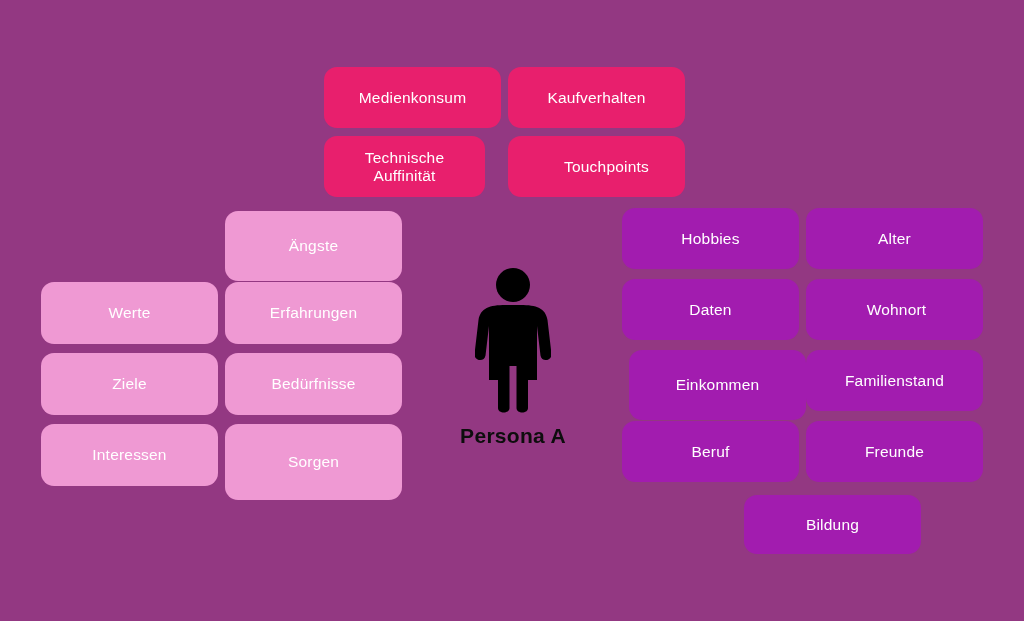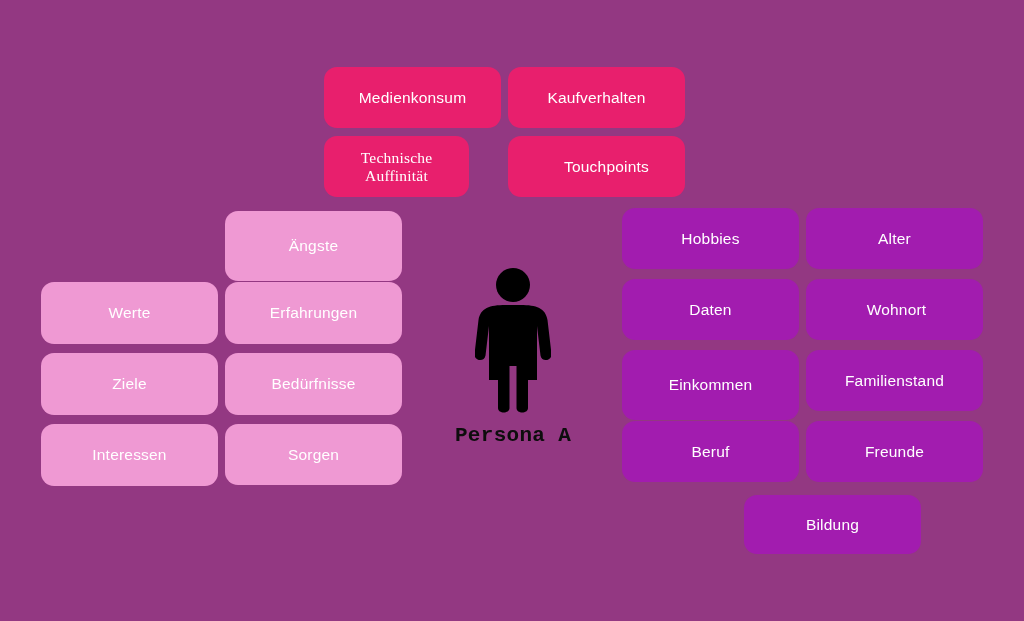--- a/index.html
+++ b/index.html
@@ -53,21 +53,20 @@
   
   #persona {
     position: absolute;
     left: 438px;
     top: 268px;
     width: 150px;
     height: 200px;
     display: flex;
     flex-direction: column;
     align-items: center;
-    font-family: Liberation Mono, monospace;
   }
   #persona-figure {
     width: 76px;
     height: 145px;
     display: block;
   }
   #persona-label {
     margin-top: 11px;
     font-size: 21px;
     font-weight: 700;
@@ -77,45 +76,45 @@
   }
 </style>
 </head>
 <body>
 
 <div id="canvas">
 
   <div class="group" id="top-group">
     <div class="pill hot" style="left:0px;   top:0px;  width:177px; height:61px;">Medienkonsum</div>
     <div class="pill hot" style="left:184px; top:0px;  width:177px; height:61px;">Kaufverhalten</div>
-    <div class="pill hot" style="left:0px;   top:69px; width:145px; height:61px;font-family:Liberation Serif, serif;">Technische Auffinität</div>
+    <div class="pill hot" style="left:0px;   top:69px; width:161px; height:61px;">Technische Auffinität</div>
     <div class="pill hot" style="left:184px; top:69px; width:177px; height:61px;padding-left:28px;">Touchpoints</div>
   </div>
 
   <div class="group" id="left-group">
     <div class="pill lightpink" style="left:184px; top:0px;   width:177px; height:70px;">Ängste</div>
 
     <div class="pill lightpink" style="left:0px;   top:71px;  width:177px; height:62px;">Werte</div>
     <div class="pill lightpink" style="left:184px; top:71px;  width:177px; height:62px;">Erfahrungen</div>
 
     <div class="pill lightpink" style="left:0px;   top:142px; width:177px; height:62px;">Ziele</div>
     <div class="pill lightpink" style="left:184px; top:142px; width:177px; height:62px;">Bedürfnisse</div>
 
     <div class="pill lightpink" style="left:0px;   top:213px; width:177px; height:62px;">Interessen</div>
-    <div class="pill lightpink" style="left:184px; top:213px; width:177px; height:61px;">Sorgen</div>
+    <div class="pill lightpink" style="left:184px; top:213px; width:177px; height:76px;">Sorgen</div>
   </div>
 
   <div class="group" id="right-group">
     <div class="pill purple" style="left:0px;   top:0px;   width:177px; height:61px;">Hobbies</div>
     <div class="pill purple" style="left:184px; top:0px;   width:177px; height:61px;">Alter</div>
 
     <div class="pill purple" style="left:0px;   top:71px;  width:177px; height:61px;">Daten</div>
     <div class="pill purple" style="left:184px; top:71px;  width:177px; height:61px;padding-left:12px;">Wohnort</div>
 
-    <div class="pill purple" style="left:0px;   top:142px; width:177px; height:70px;">Einkommen</div>
+    <div class="pill purple" style="left:7px;   top:142px; width:177px; height:70px;">Einkommen</div>
     <div class="pill purple" style="left:184px; top:142px; width:177px; height:61px;">Familienstand</div>
 
     <div class="pill purple" style="left:0px;   top:213px; width:177px; height:61px;">Beruf</div>
     <div class="pill purple" style="left:184px; top:213px; width:177px; height:61px;">Freunde</div>
   </div>
 
   <div class="pill purple" style="left:744px; top:495px; width:177px; height:59px;">Bildung</div>
 
   <div id="persona">
     <svg id="persona-figure" viewBox="0 0 76 145" xmlns="http://www.w3.org/2000/svg">

